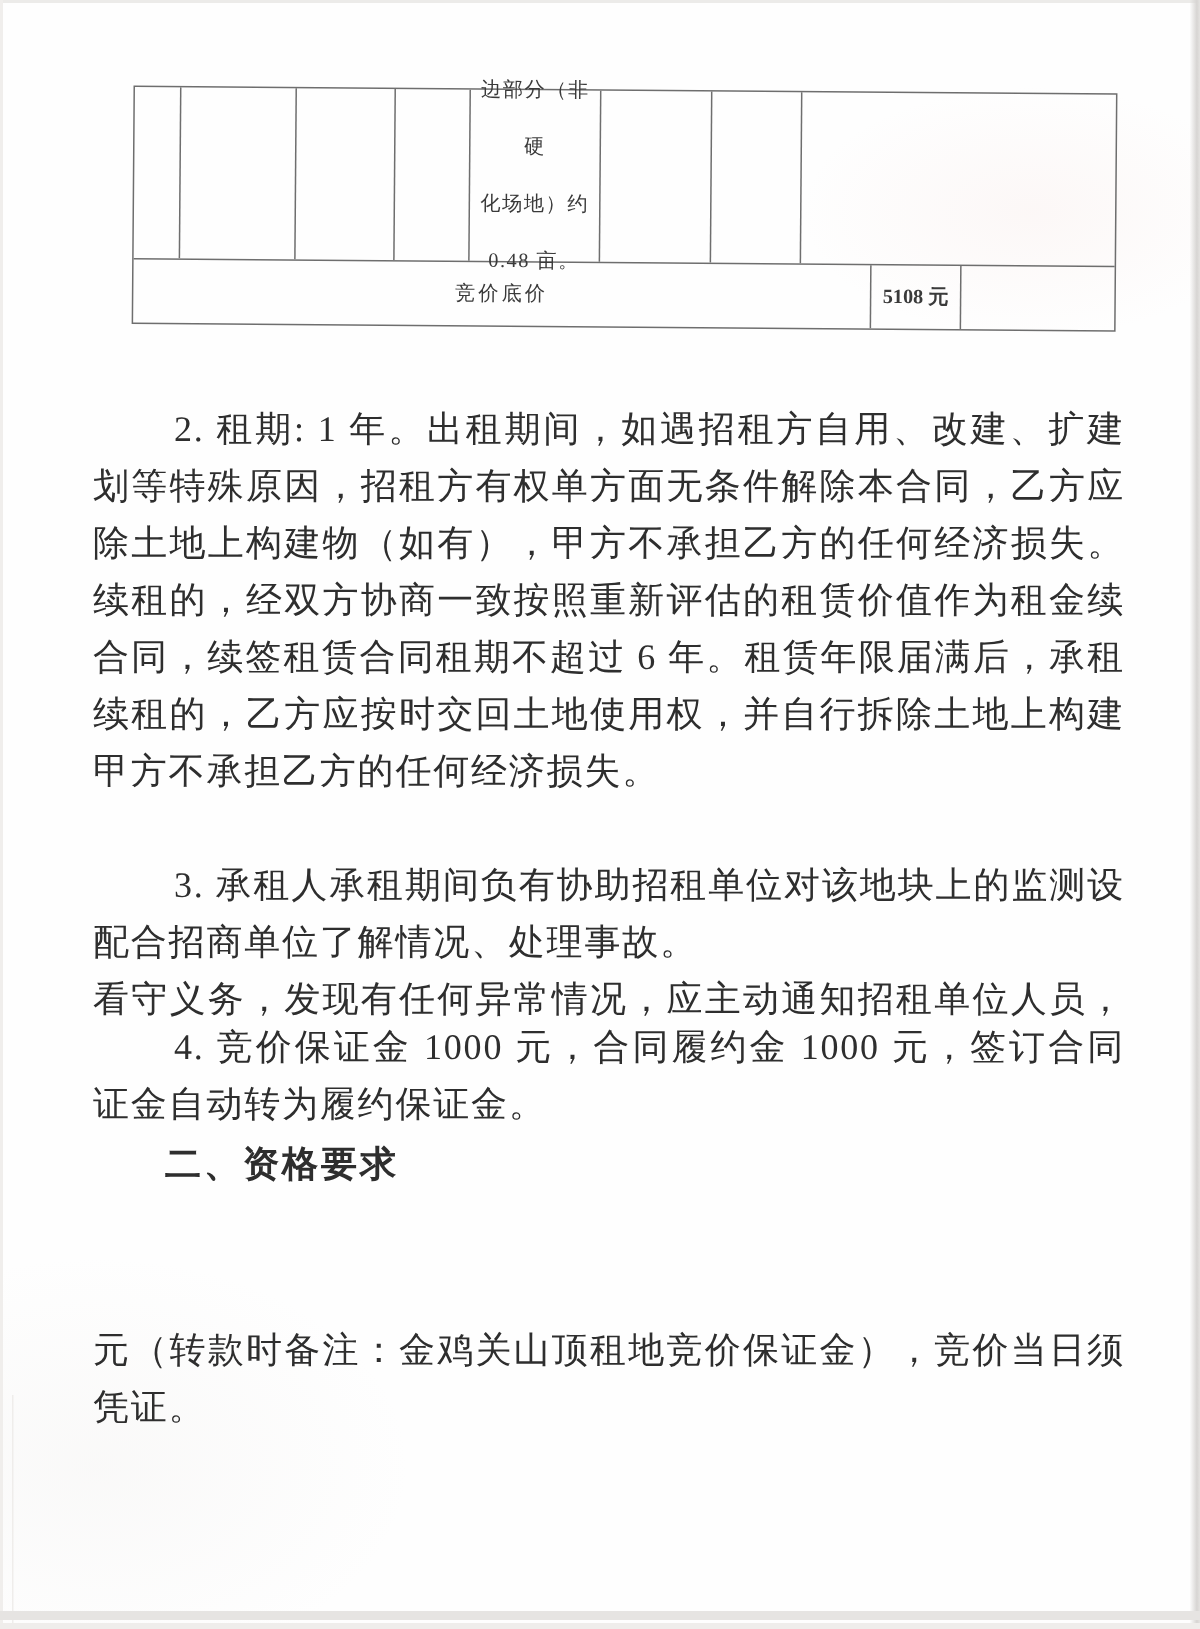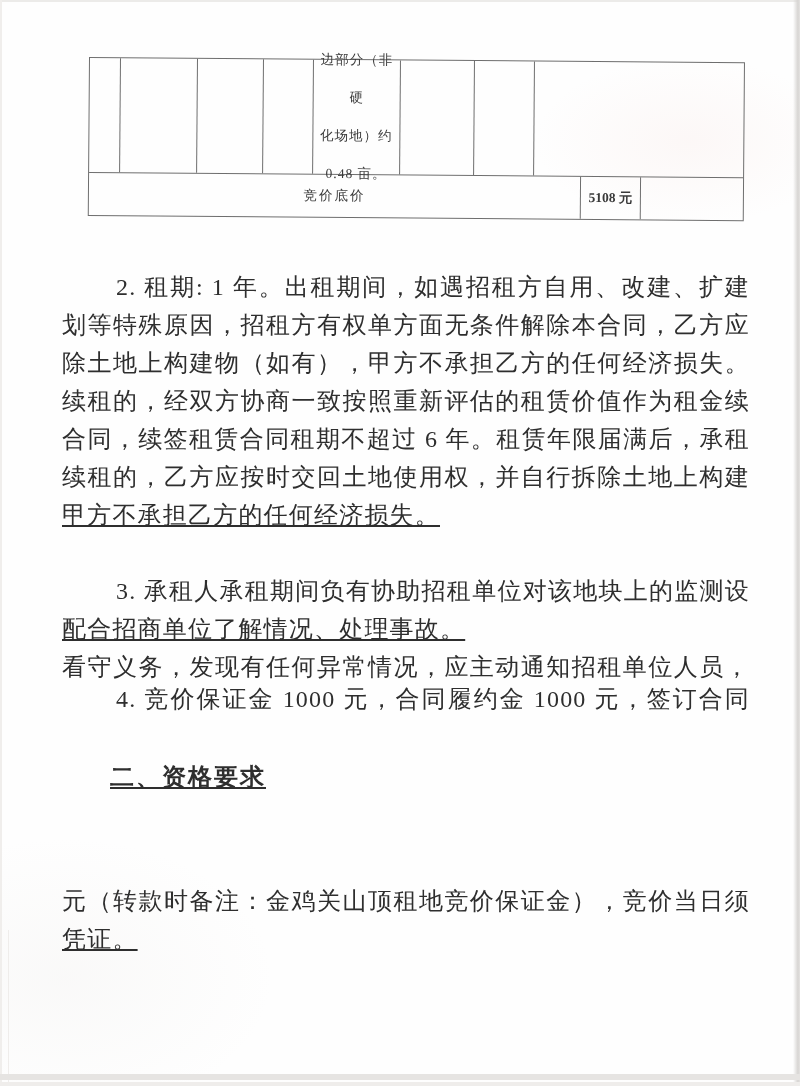--- a/index.html
+++ b/index.html
@@ -31,21 +31,21 @@
   .w5{width:87px;} .w6{width:74px;} .w7{width:60px;} .w8{width:102px;}
   .f1{width:492px;letter-spacing:2px;line-height:42px;}
   .f2{width:60px;line-height:42px;letter-spacing:0;font-weight:bold;}
   .f3{width:102px;line-height:42px;}
 
   
   .para{position:absolute;left:62px;width:688px;color:#2e2e2e;}
   .ln{font-size:24px;line-height:38px;height:38px;letter-spacing:1.2px;overflow:hidden;}
   .j{text-align:justify;text-align-last:justify;}
   .ind{padding-left:54px;}
-  .last{text-align:left;text-align-last:left;text-decoration:underline;}
+  .last{text-align:left;text-align-last:left;}
   .hd{font-weight:bold;padding-left:48px;letter-spacing:2px;}
 </style>
 </head>
 <body>
 
 <div class="page">
   <div class="tint"></div>
 
   <div class="doc-table">
     <div class="trow tr1">
@@ -78,20 +78,21 @@
   </div>
 
   <div class="para" style="top:572px">
     <div class="ln j ind">3. 承租人承租期间负有协助招租单位对该地块上的监测设备设施</div>
     <div class="ln last">配合招商单位了解情况、处理事故。</div>
     <div class="ln j">看守义务，发现有任何异常情况，应主动通知招租单位人员，并尽力</div>
   </div>
 
   <div class="para" style="top:680px">
     <div class="ln j ind">4. 竞价保证金 1000 元，合同履约金 1000 元，签订合同后竞价保</div>
+    <div class="ln last">证金自动转为履约保证金。</div>
   </div>
 
   <div class="para" style="top:758px">
     <div class="ln hd last">二、资格要求</div>
   </div>
 
 
   <div class="para" style="top:882px">
     <div class="ln j">元（转款时备注：金鸡关山顶租地竞价保证金），竞价当日须提供转款</div>
     <div class="ln last">凭证。</div>

